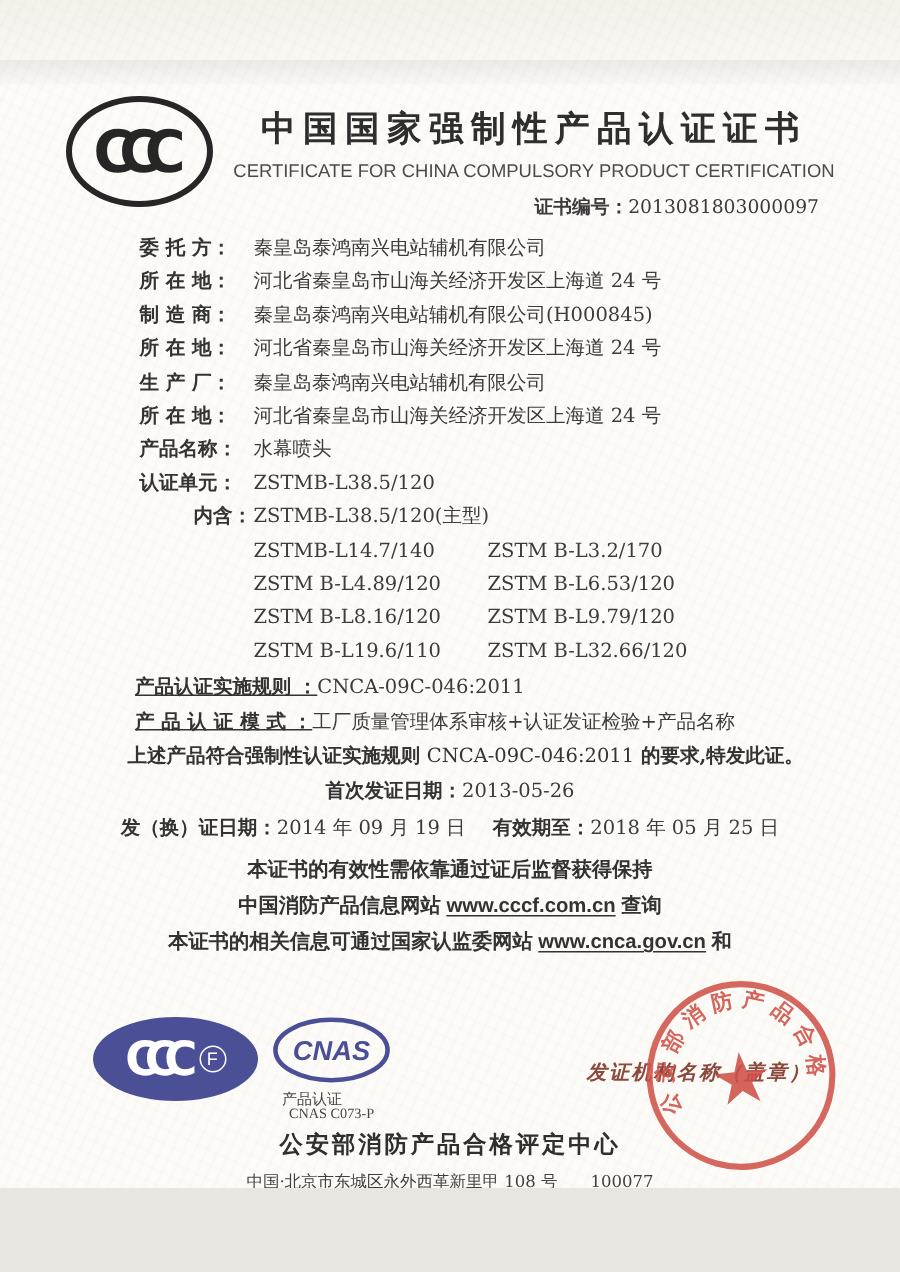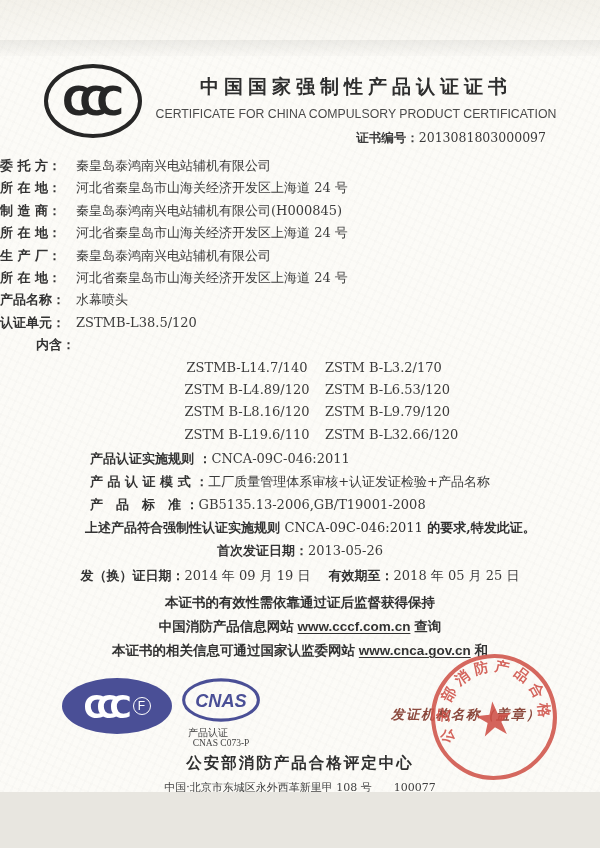--- a/index.html
+++ b/index.html
@@ -15,37 +15,37 @@
   .scan-band{position:absolute;left:0;top:40px;width:100%;height:16px;
     background:linear-gradient(rgba(120,120,118,0.10),rgba(120,120,118,0.02));}
   
   .logo-ccc{position:absolute;left:44px;top:64px;width:98px;height:74px;
     border:4px solid #262626;border-radius:50%;box-sizing:border-box;
     display:flex;align-items:center;justify-content:center;}
   .logo-ccc span{font-family:"DejaVu Sans","Liberation Sans",sans-serif;
     font-weight:900;font-size:37px;letter-spacing:-10px;color:#262626;
     transform:scaleY(1.05);padding-right:10px;}
   .header{margin-left:150px;width:412px;padding-top:74px;text-align:center;}
-  .title{font-size:19px;font-weight:bold;letter-spacing:5px;color:#2e2e2e;line-height:24px;}
+  .title{font-size:23px;font-weight:bold;letter-spacing:5px;color:#2e2e2e;line-height:24px;}
   .subtitle{margin-top:9px;font-family:"Liberation Sans","DejaVu Sans",sans-serif;
     font-size:12.3px;color:#4a4a4a;line-height:15px;}
   .cert-no{margin-top:8px;text-align:right;padding-right:54px;font-size:12.5px;line-height:16px;}
   .cert-no .lbl{font-weight:bold;}
   
   .fields{margin-top:9px;}
-  .frow{display:flex;line-height:22.4px;font-size:13px;}
+  .frow{display:flex;padding-left:93px;line-height:22.4px;font-size:13px;}
   .frow .lbl{font-weight:bold;width:75px;flex-shrink:0;color:#333;}
   .frow .val{padding-left:1px;}
   .contains-row .lbl{text-align:right;}
-  .mrow{display:flex;padding-left:169px;line-height:22.4px;font-size:13px;text-align:center;}
+  .mrow{display:flex;padding-left:169px;line-height:22.4px;font-size:13px;}
   .mrow .c1{width:156px;flex-shrink:0;}
   
   .rules{margin-top:1px;}
   .rrow{padding-left:90px;line-height:23px;font-size:13px;}
-  .rrow .lbl{font-weight:bold;color:#333;}
+  .rrow .lbl{font-weight:bold;color:#333;text-decoration:underline;}
   .statement{padding-left:85px;line-height:23px;font-size:13px;font-weight:bold;color:#333;}
   .statement .code{font-weight:normal;}
   .center-line{text-align:center;font-size:13px;line-height:23px;}
   .center-line .lbl{font-weight:bold;color:#333;}
   .dates-line{margin-top:2px;line-height:24px;}
   .notices{margin-top:3px;text-align:center;
     font-family:"Liberation Sans","DejaVu Sans",sans-serif;
     font-weight:bold;font-size:13.5px;color:#333;line-height:24px;}
   .notices .url{text-decoration:underline;text-underline-offset:2px;font-weight:bold;}
   
@@ -119,20 +119,21 @@
     <div class="frow">
       <span class="lbl">产品名称：</span>
       <span class="val">水幕喷头</span>
     </div>
     <div class="frow">
       <span class="lbl">认证单元：</span>
       <span class="val">ZSTMB-L38.5/120</span>
     </div>
     <div class="frow contains-row">
       <span class="lbl">内含：</span>
+      <span class="val">ZSTMB-L38.5/120(主型)</span>
     </div>
     <div class="mrow">
       <span class="c1">ZSTMB-L14.7/140</span>
       <span class="c2">ZSTM B-L3.2/170</span>
     </div>
     <div class="mrow">
       <span class="c1">ZSTM B-L4.89/120</span>
       <span class="c2">ZSTM B-L6.53/120</span>
     </div>
     <div class="mrow">
@@ -144,23 +145,20 @@
       <span class="c2">ZSTM B-L32.66/120</span>
     </div>
   </div>
 
   <div class="rules">
     <div class="rrow">
       <span class="lbl">产品认证实施规则 ：</span><span>CNCA-09C-046:2011</span>
     </div>
     <div class="rrow">
       <span class="lbl">产 品 认 证 模 式 ：</span><span>工厂质量管理体系审核+认证发证检验+产品名称</span>
-    </div>
-    <div class="rrow">
-      <span class="lbl">产　品　标　准 ：</span><span>GB5135.13-2006,GB/T19001-2008</span>
     </div>
   </div>
 
   <div class="statement">
     <span>上述产品符合强制性认证实施规则 </span><span class="code">CNCA-09C-046:2011</span><span> 的要求,特发此证。</span>
   </div>
 
   <div class="center-line">
     <span class="lbl">首次发证日期：</span><span>2013-05-26</span>
   </div>

